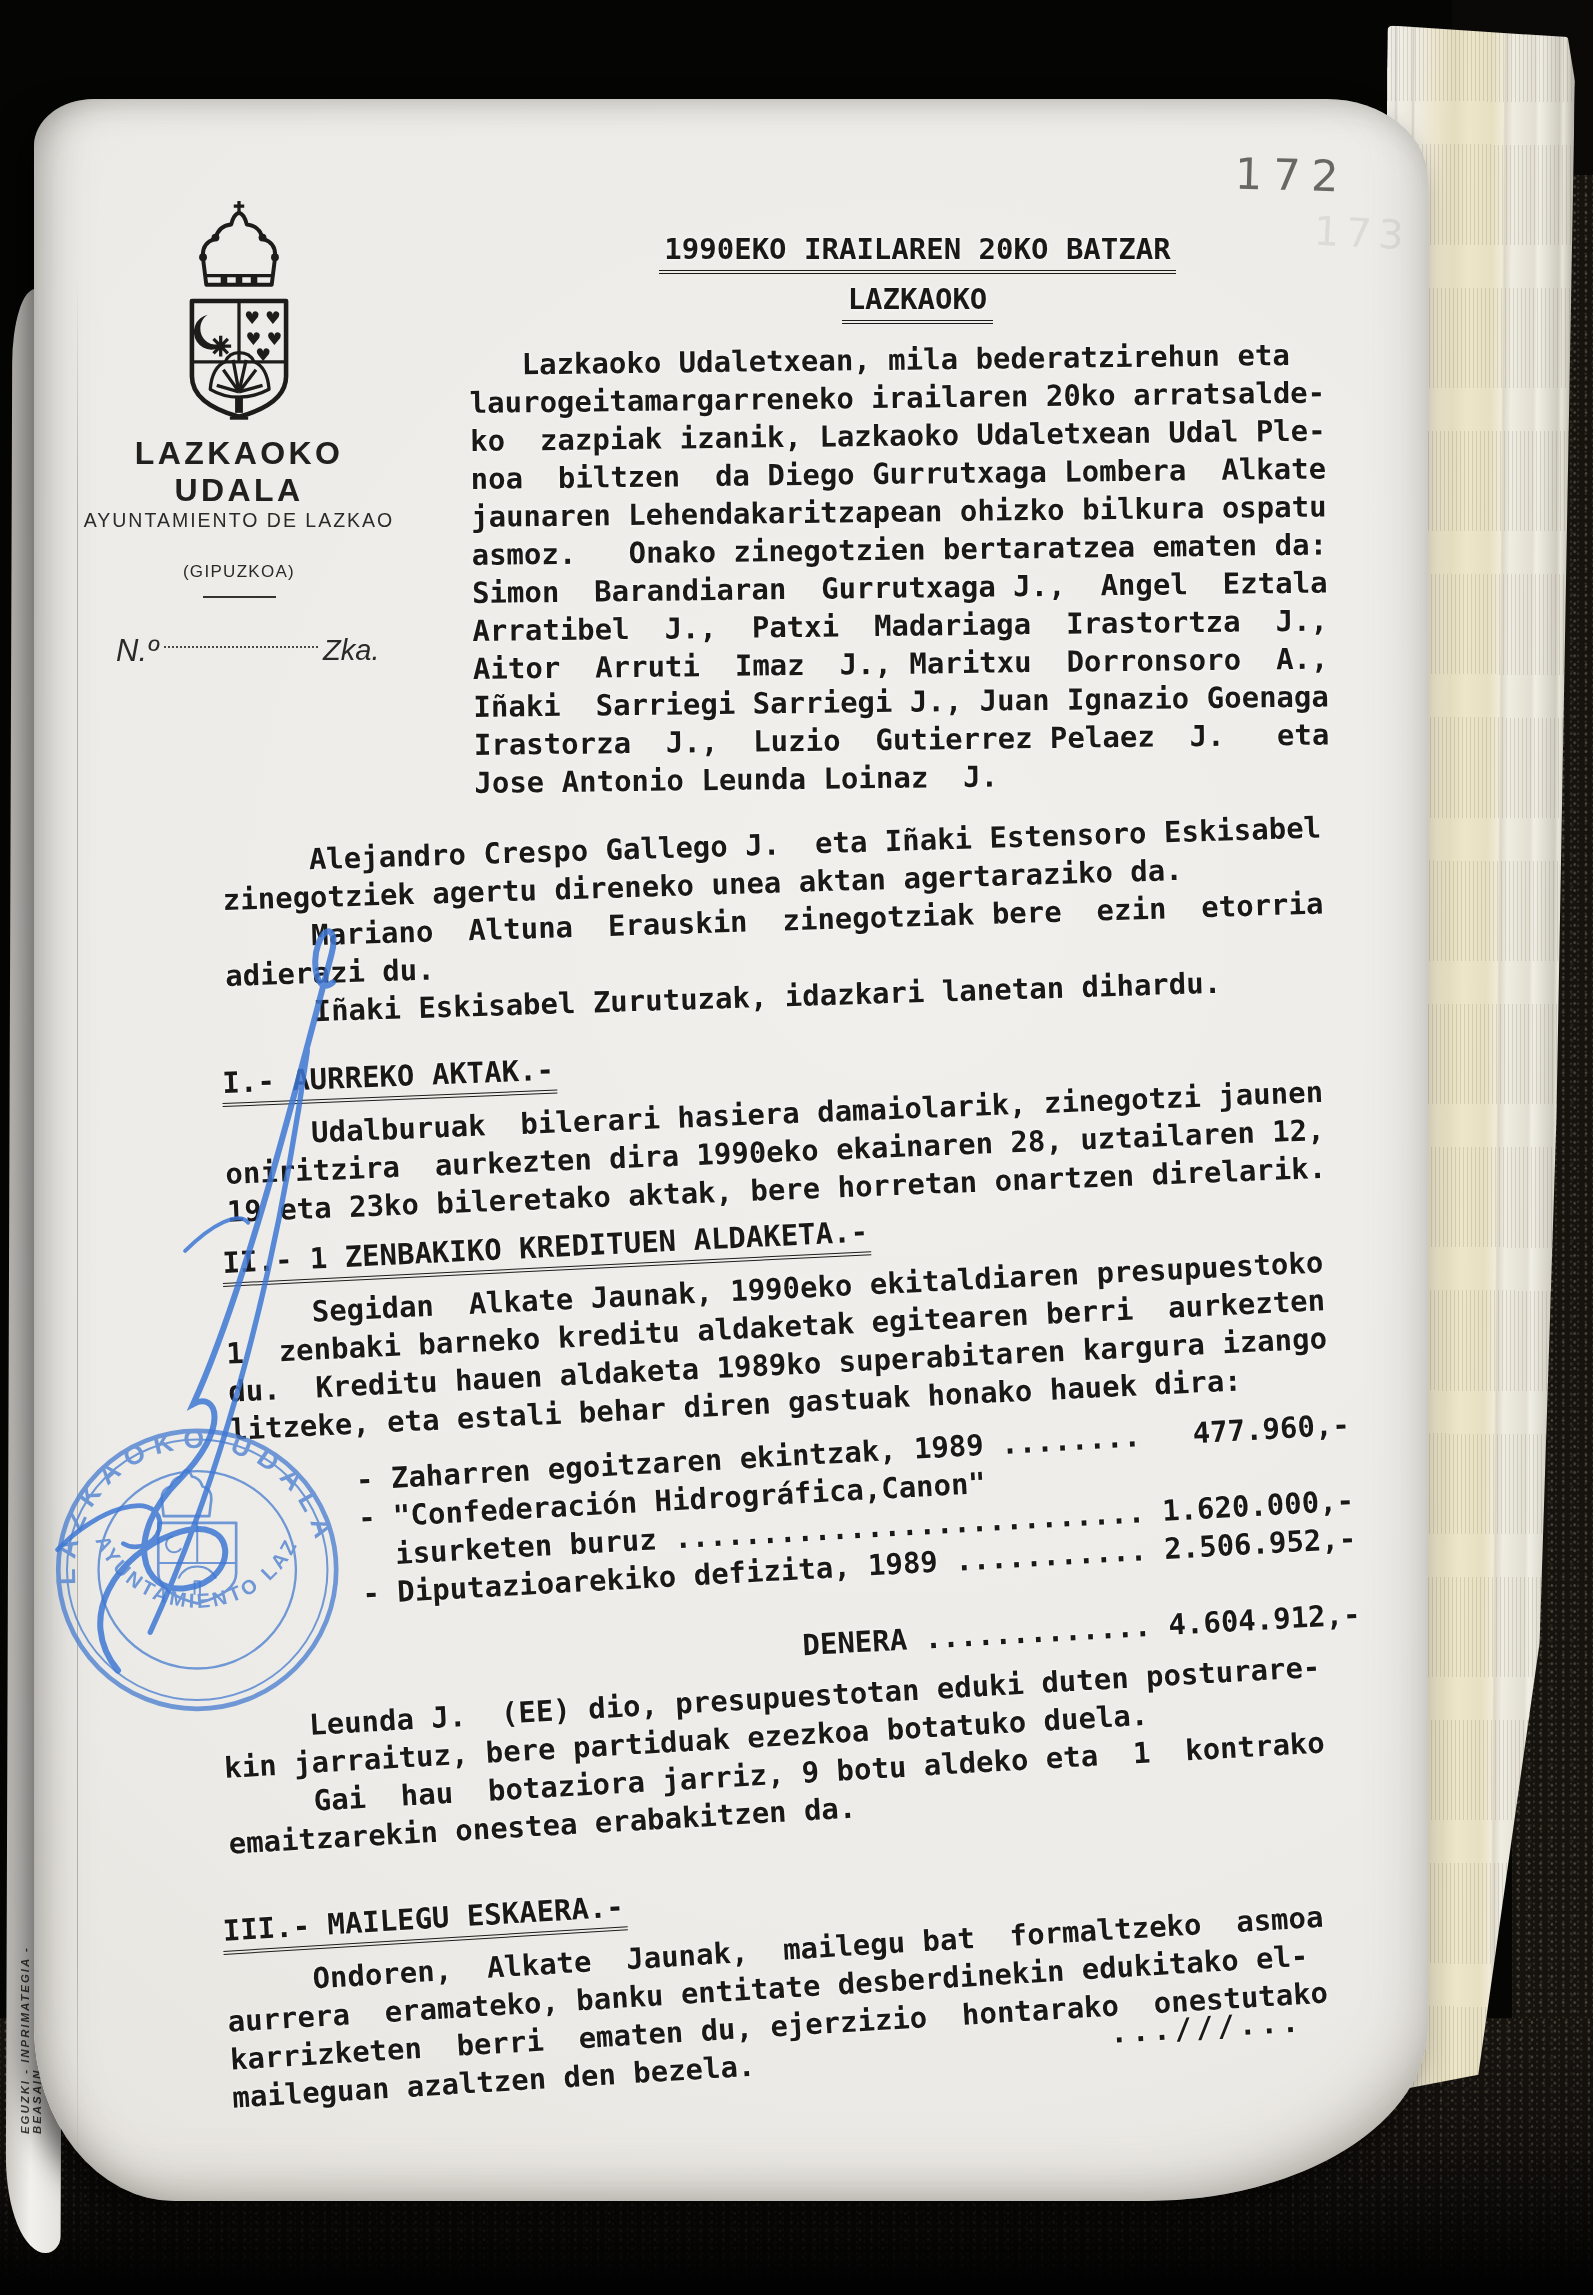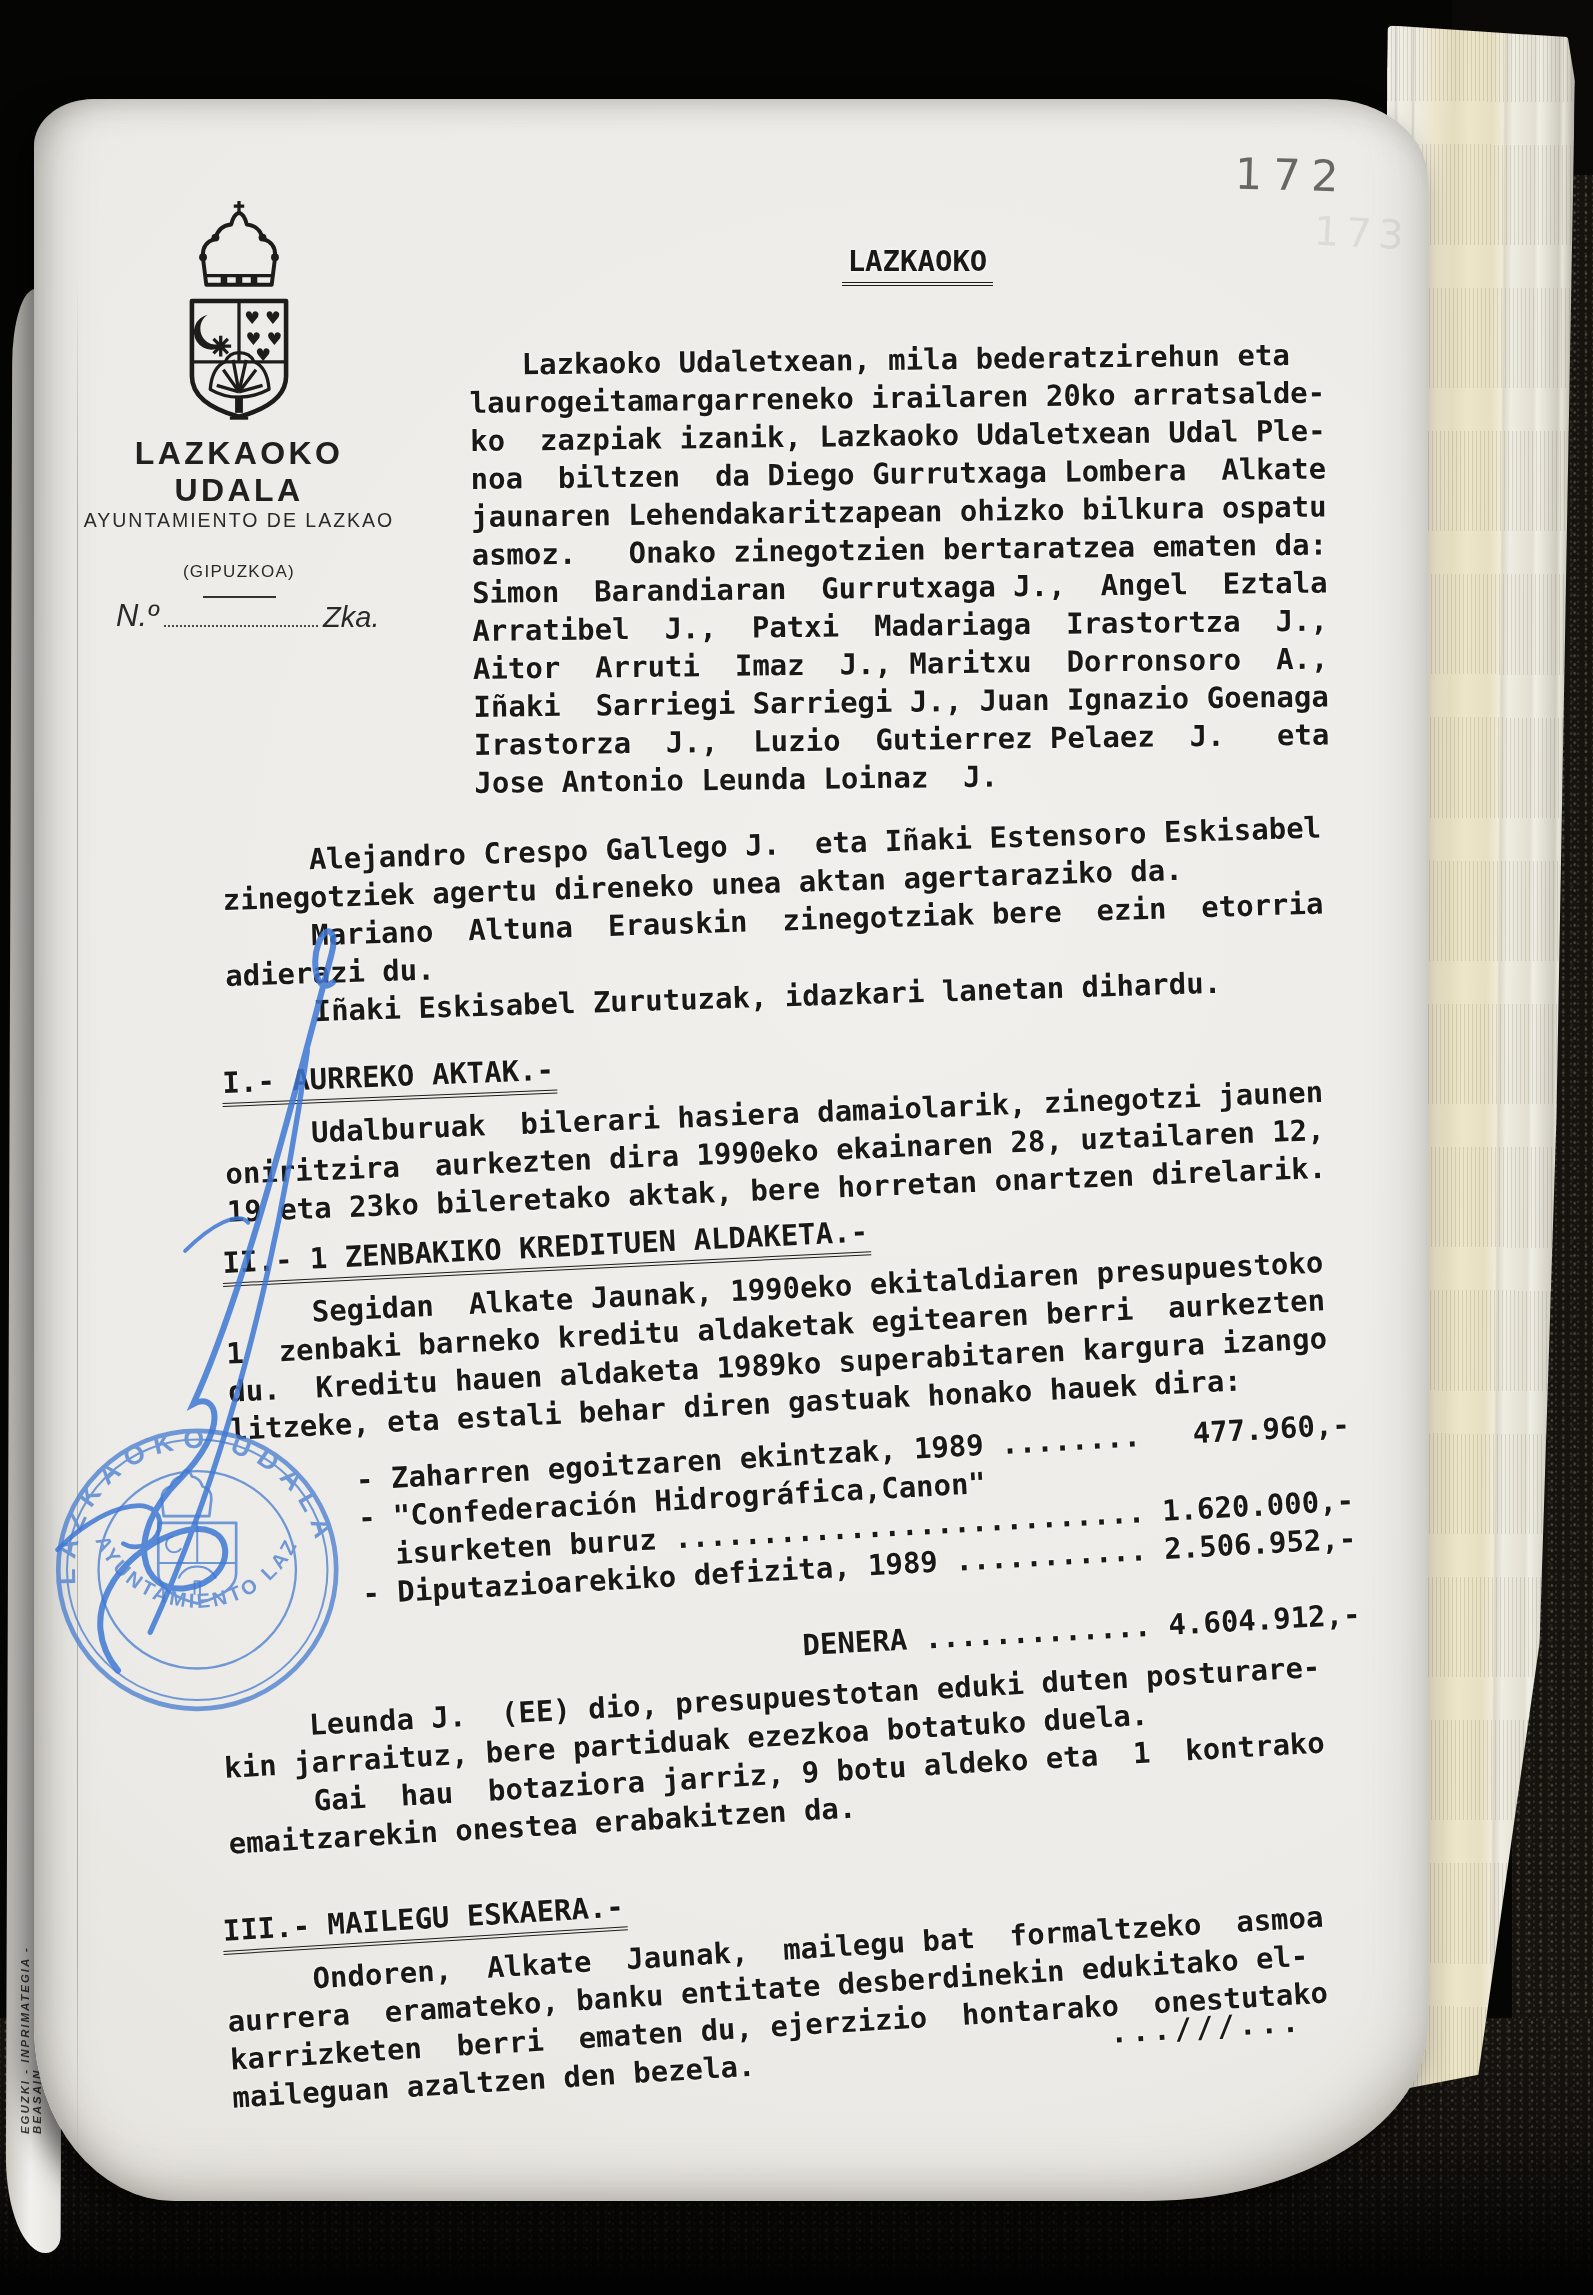--- a/index.html
+++ b/index.html
@@ -62,21 +62,21 @@
   .title-wrap{position:absolute;left:608px;top:126px;width:551px;text-align:center;}
 
   
   .letterhead{position:absolute;left:47px;top:64px;width:316px;text-align:center;
     font-family:"Liberation Sans", sans-serif;color:#222120;}
   .crest{display:block;margin:4px auto 0;}
   .lh-name{font-size:32px;font-weight:700;letter-spacing:3.4px;margin-top:13.4px;color:#21201e;}
   .lh-sub{font-size:19.5px;font-weight:400;letter-spacing:2px;margin-top:0;color:#2b2a28;}
   .lh-prov{font-size:17px;font-weight:400;letter-spacing:1.3px;margin-top:30px;color:#2b2a28;}
   .lh-rule{width:73px;height:2px;background:#34332f;margin:13.4px auto 0;}
-  .numrow{display:flex;align-items:flex-end;padding:0 17.5px 0 35px;
+  .numrow{display:flex;align-items:center;margin-top:35px;padding:0 17.5px 0 35px;
     font-style:italic;color:#2a2927;}
   .numrow .pref{font-size:31px;font-weight:500;}
   .numrow .leader{flex:1;border-bottom:2.7px dotted #4a4945;margin:0 5.4px 6.7px;}
   .numrow .suff{font-size:29px;font-weight:400;}
 
   .pagenum{position:absolute;left:1201px;top:51px;font-family:"DejaVu Sans", sans-serif;
     font-size:43px;font-weight:400;color:#56554f;letter-spacing:10.7px;transform:rotate(1.6deg);opacity:.88;}
   .ghostnum{position:absolute;left:1280px;top:111px;font-family:"DejaVu Sans", sans-serif;
     font-size:40px;color:#7c7b72;opacity:.14;transform:rotate(3deg);letter-spacing:6.7px;}
 
@@ -155,21 +155,21 @@
           <span class="pref">N.º</span>
           <span class="leader"></span>
           <span class="suff">Zka.</span>
         </div>
       </div>
 
       <div class="pagenum">172</div>
       <div class="ghostnum">173</div>
 
       <div class="title-wrap">
-        <br>
+        <span class="tw t-line">1990EKO IRAILAREN 20KO BATZAR</span><br>
         <span class="tw t-line">LAZKAOKO</span>
       </div>
 
       <pre class="tw blk" style="left:435px;top:247px;transform:rotate(-0.7deg);">   Lazkaoko Udaletxean, mila bederatzirehun eta
 laurogeitamargarreneko irailaren 20ko arratsalde-
 ko  zazpiak izanik, Lazkaoko Udaletxean Udal Ple-
 noa  biltzen  da Diego Gurrutxaga Lombera  Alkate
 jaunaren Lehendakaritzapean ohizko bilkura ospatu
 asmoz.   Onako zinegotzien bertaratzea ematen da:
 Simon  Barandiaran  Gurrutxaga J.,  Angel  Eztala

